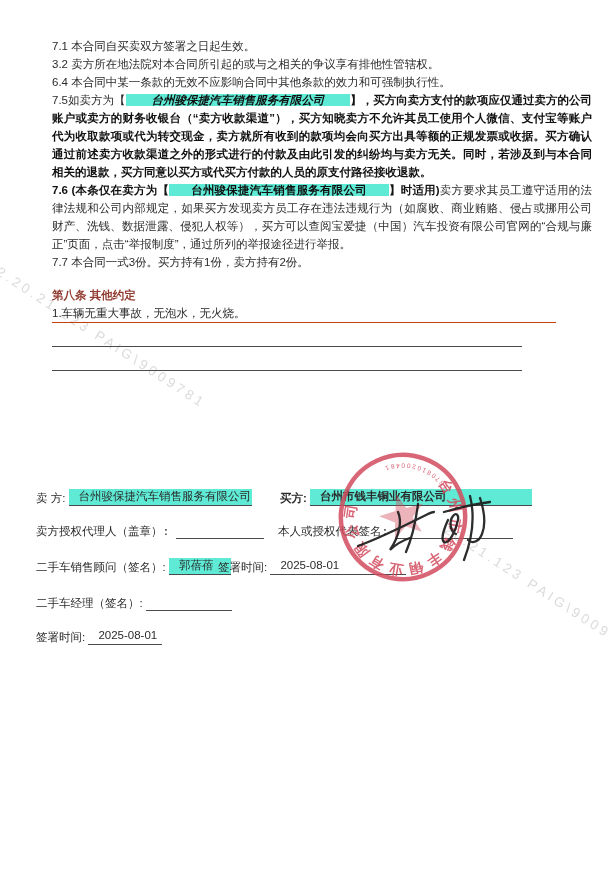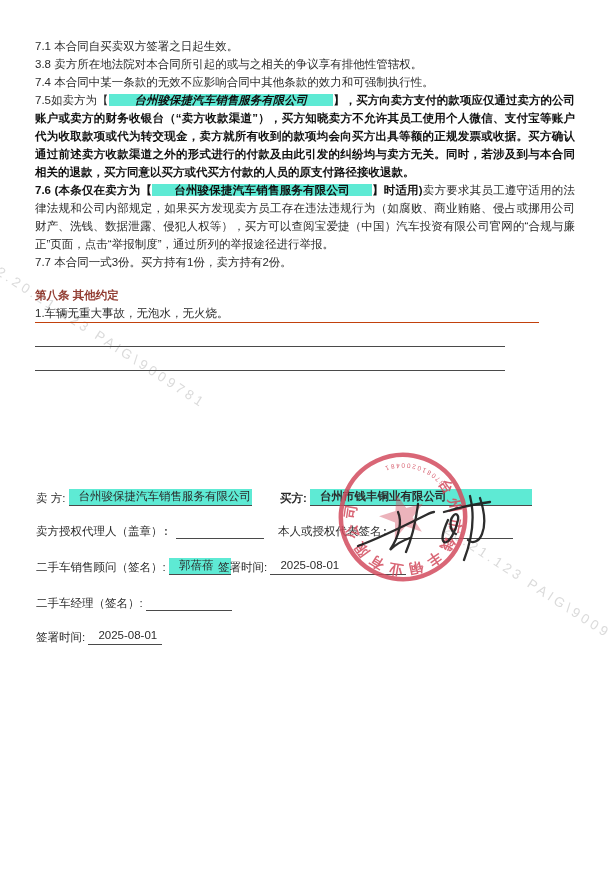--- a/index.html
+++ b/index.html
@@ -13,21 +13,21 @@
   .wm{
     position:absolute;white-space:nowrap;
     font-size:13.5px;letter-spacing:3.5px;color:#c3c3c3;opacity:.6;
     transform:rotate(33deg);transform-origin:left top;
     pointer-events:none;z-index:1;
   }
   .wm-a{left:2px;top:264px;}
   .wm-b{left:450px;top:522px;}
   
   .content{
-    position:absolute;left:35px;top:37px;width:540px;
+    position:absolute;left:52px;top:37px;width:540px;
     font-size:11.5px;line-height:18px;text-align:justify;z-index:2;
   }
   .content p{margin:0;}
   .b{font-weight:700;color:#101010;}
   .it{font-style:italic;}
   .hl{background:#5eead4;}
   .brk-gap{padding:0 26px;}
   .brk-gap2{padding:0 22px;}
   .h8{margin-top:15px !important;font-weight:700;color:#913b30;}
   .line1{
@@ -47,22 +47,22 @@
 </head>
 <body>
 
 <div class="page">
 
   <div class="wm wm-a">2.20.21.123 PAIG\9009781</div>
   <div class="wm wm-b">20.21.123 PAIG\9009781</div>
 
   <div class="content">
     <p><span>7.1 本合同自买卖双方签署之日起生效。</span></p>
-    <p><span>3.8 卖方所在地法院对本合同所引起的或与之相关的争议享有排他性管辖权。</span></p>
-    <p><span>7.4 本合同中某一条款的无效不应影响合同中其他条款的效力和可强制执行性。</span></p>
+    <p><span>3.2 卖方所在地法院对本合同所引起的或与之相关的争议享有排他性管辖权。</span></p>
+    <p><span>6.4 本合同中某一条款的无效不应影响合同中其他条款的效力和可强制执行性。</span></p>
     <p><span>7.5如卖方为【</span><span class="b it hl brk-gap">台州骏保捷汽车销售服务有限公司</span><span class="b">】，买方向卖方支付的款项应仅通过卖方的公司账户或卖方的财务收银台（“卖方收款渠道”），买方知晓卖方不允许其员工使用个人微信、支付宝等账户代为收取款项或代为转交现金，卖方就所有收到的款项均会向买方出具等额的正规发票或收据。买方确认通过前述卖方收款渠道之外的形式进行的付款及由此引发的纠纷均与卖方无关。同时，若涉及到与本合同相关的退款，买方同意以买方或代买方付款的人员的原支付路径接收退款。</span></p>
     <p><span class="b">7.6 (本条仅在卖方为【</span><span class="b hl brk-gap2">台州骏保捷汽车销售服务有限公司</span><span class="b">】时适用)</span><span>卖方要求其员工遵守适用的法律法规和公司内部规定，如果买方发现卖方员工存在违法违规行为（如腐败、商业贿赂、侵占或挪用公司财产、洗钱、数据泄露、侵犯人权等），买方可以查阅宝爱捷（中国）汽车投资有限公司官网的“合规与廉正”页面，点击“举报制度”，通过所列的举报途径进行举报。</span></p>
     <p><span>7.7 本合同一式3份。买方持有1份，卖方持有2份。</span></p>
 
     <p class="h8"><span>第八条 其他约定</span></p>
     <p>
         <span class="line1">1.车辆无重大事故，无泡水，无火烧。</span>
       </p>
     <div class="blank-line"></div>
     <div class="blank-line"></div>

